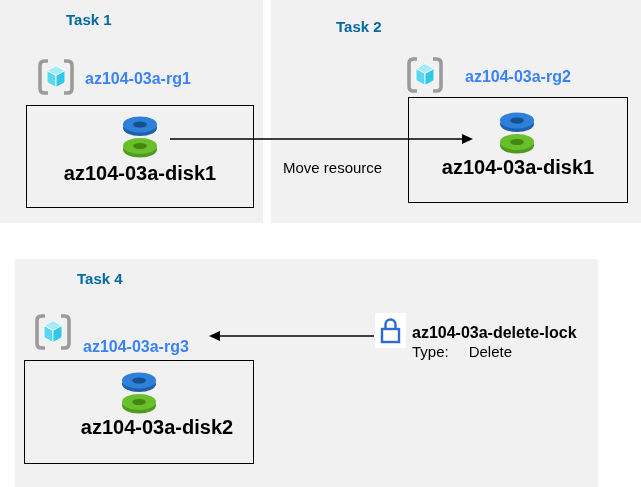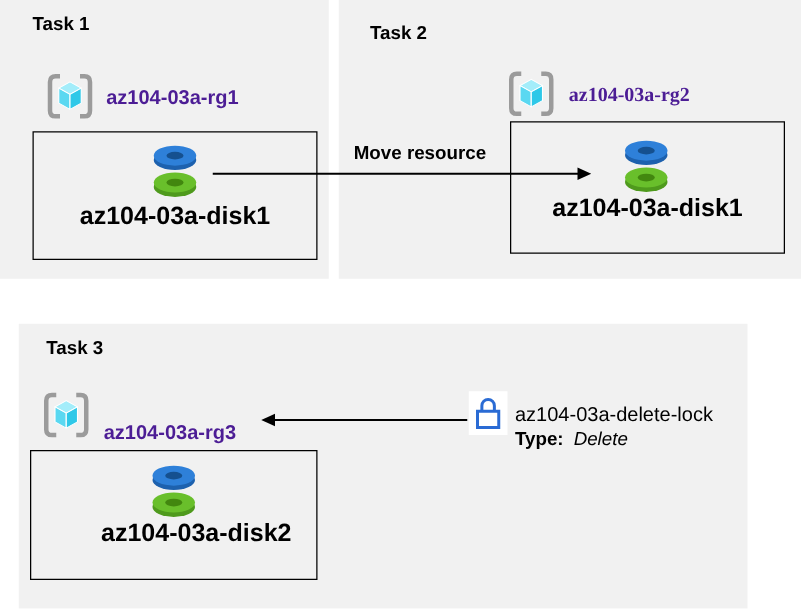--- a/index.html
+++ b/index.html
@@ -12,68 +12,70 @@
     overflow:hidden;
   }
   .panel{
     position:absolute;
     background:#f1f1f1;
   }
   .task-title{
     position:absolute;
     font-size:15px;
     font-weight:bold;
-    color:#000000;
+    color:#0369a1;
     white-space:nowrap;
+    margin-left:40px;
   }
   .res-label{
     position:absolute;
     font-size:16px;
     font-weight:bold;
-    color:#4c1d95;
+    color:#3b82f6;
     white-space:nowrap;
   }
   .res-box{
     position:absolute;
     border:1.5px solid #000;
     box-sizing:border-box;
     background:transparent;
   }
   .disk-label{
     position:absolute;
     font-size:20px;
     font-weight:bold;
     text-align:center;
     white-space:nowrap;
   }
   .icon{position:absolute;display:block;}
   .move-label{
     position:absolute;
     font-size:15px;
-    font-weight:bold;
+    font-weight:normal;
     white-space:nowrap;
+    margin-top:45px;
   }
   .lock-plate{
     position:absolute;
     background:#ffffff;
     display:flex;align-items:center;justify-content:center;
   }
   .lock-name{
     position:absolute;
     font-size:16px;
-    font-weight:normal;
+    font-weight:bold;
     white-space:nowrap;
   }
   .lock-type{
     position:absolute;
     font-size:15px;
     white-space:nowrap;
   }
-  .lock-type .t-label{font-weight:bold;}
-  .lock-type .t-value{font-weight:normal;margin-left:8px;font-style:italic;}
+  .lock-type .t-label{font-weight:normal;}
+  .lock-type .t-value{font-weight:normal;margin-left:20px;}
   svg{display:block;}
 </style>
 </head>
 <body>
 
 <div class="canvas">
 
   <div class="panel" style="left:0;top:0;width:263px;height:223px;"></div>
   <div class="panel" style="left:271px;top:0;width:370px;height:223px;"></div>
   <div class="panel" style="left:15px;top:259px;width:583px;height:228px;"></div>
@@ -109,35 +111,35 @@
 
   <div class="task-title" style="left:296px;top:18px;">Task 2</div>
 
   <svg class="icon" style="left:405px;top:56px;" width="40" height="38" viewBox="0 0 40 38">
     <path d="M12 3 H8.5 Q4 3 4 7.5 V30.5 Q4 35 8.5 35 H12" fill="none" stroke="#9b9b9b" stroke-width="3.6"></path>
     <path d="M28 3 H31.5 Q36 3 36 7.5 V30.5 Q36 35 31.5 35 H28" fill="none" stroke="#9b9b9b" stroke-width="3.6"></path>
     <polygon points="20,7.5 29,12.5 20,17.5 11,12.5" fill="#a3edfa" stroke="#ffffff" stroke-width="0.9" stroke-linejoin="round"></polygon>
     <polygon points="11,12.5 20,17.5 20,29.5 11,24.5" fill="#5ad8f1" stroke="#ffffff" stroke-width="0.9" stroke-linejoin="round"></polygon>
     <polygon points="29,12.5 20,17.5 20,29.5 29,24.5" fill="#2ec8e8" stroke="#ffffff" stroke-width="0.9" stroke-linejoin="round"></polygon>
   </svg>
-  <div class="res-label" style="left:455px;top:68px;font-family:Liberation Serif, serif;">az104-03a-rg2</div>
+  <div class="res-label" style="left:465px;top:68px;">az104-03a-rg2</div>
 
   <div class="res-box" style="left:408px;top:97px;width:220px;height:106px;"></div>
 
   <svg class="icon" style="left:497px;top:112px;" width="40" height="42" viewBox="0 0 40 42">
     <ellipse cx="20" cy="12" rx="17" ry="8" fill="#1d61ae"></ellipse>
     <ellipse cx="20" cy="8.5" rx="17" ry="8" fill="#2e80d9"></ellipse>
     <ellipse cx="20" cy="8.5" rx="6.8" ry="3.1" fill="#15508f"></ellipse>
     <ellipse cx="20" cy="33.5" rx="17" ry="8" fill="#4f9a1d"></ellipse>
     <ellipse cx="20" cy="30" rx="17" ry="8" fill="#69bf2b"></ellipse>
     <ellipse cx="20" cy="30" rx="6.8" ry="3.1" fill="#42870f"></ellipse>
   </svg>
   <div class="disk-label" style="left:408px;top:156px;width:220px;">az104-03a-disk1</div>
 
-  <div class="task-title" style="left:37px;top:270px;">Task 3</div>
+  <div class="task-title" style="left:37px;top:270px;">Task 4</div>
 
   <svg class="icon" style="left:33px;top:313px;" width="40" height="38" viewBox="0 0 40 38">
     <path d="M12 3 H8.5 Q4 3 4 7.5 V30.5 Q4 35 8.5 35 H12" fill="none" stroke="#9b9b9b" stroke-width="3.6"></path>
     <path d="M28 3 H31.5 Q36 3 36 7.5 V30.5 Q36 35 31.5 35 H28" fill="none" stroke="#9b9b9b" stroke-width="3.6"></path>
     <polygon points="20,7.5 29,12.5 20,17.5 11,12.5" fill="#a3edfa" stroke="#ffffff" stroke-width="0.9" stroke-linejoin="round"></polygon>
     <polygon points="11,12.5 20,17.5 20,29.5 11,24.5" fill="#5ad8f1" stroke="#ffffff" stroke-width="0.9" stroke-linejoin="round"></polygon>
     <polygon points="29,12.5 20,17.5 20,29.5 29,24.5" fill="#2ec8e8" stroke="#ffffff" stroke-width="0.9" stroke-linejoin="round"></polygon>
   </svg>
   <div class="res-label" style="left:83px;top:326px;margin-top:12px;">az104-03a-rg3</div>
 

